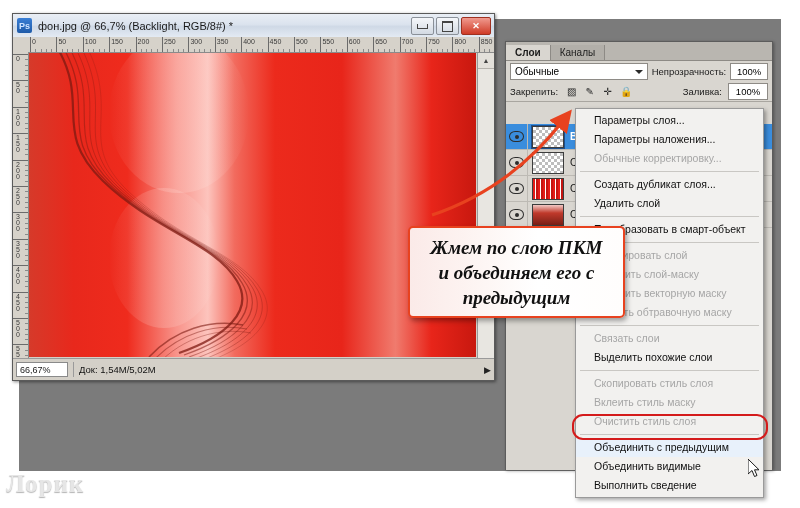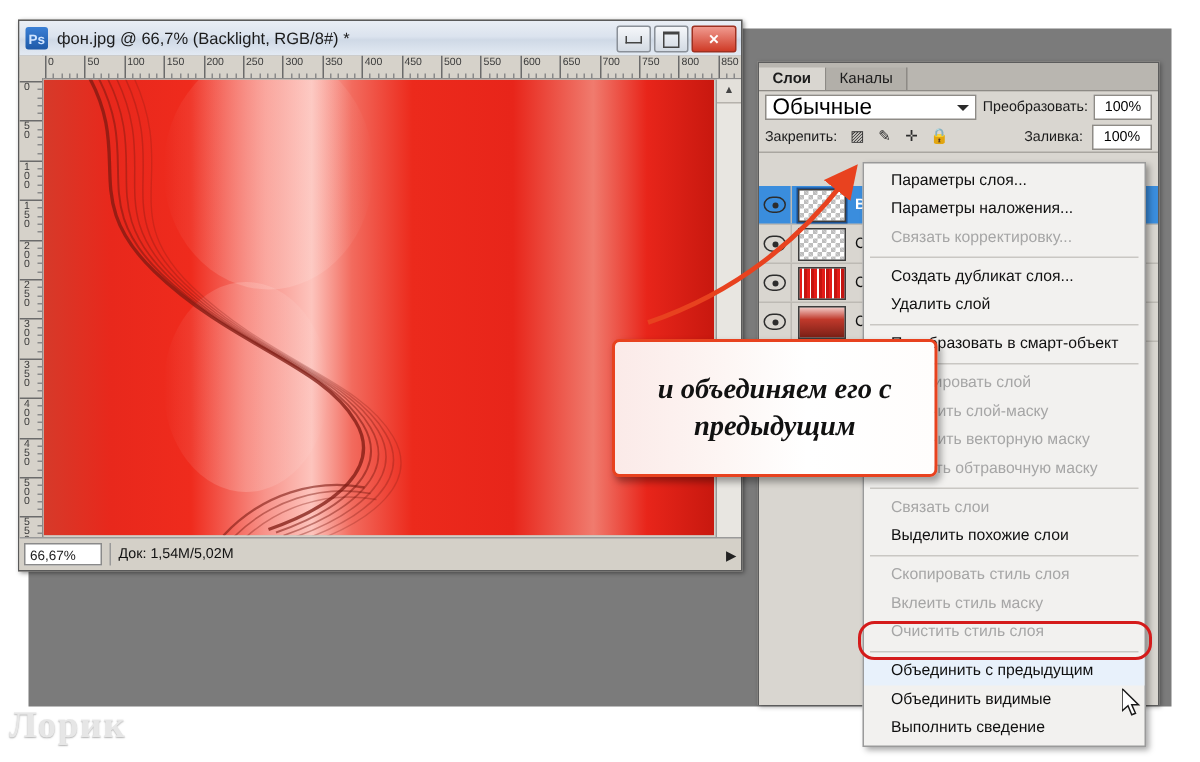--- a/index.html
+++ b/index.html
@@ -122,21 +122,21 @@
     background:#b2afa9;border-right:1px solid #8d8a85;
   }
   .ptab.active{background:#d9d6d0;font-weight:bold;}
   .panel-body{position:relative;height:409px;background:#d9d6d0;}
 
   .row-blend{
     display:flex;align-items:center;height:21px;padding:0 4px;gap:4px;
   }
   .blend-select{
     width:146px;height:17px;background:#fff;border:1px solid #8e8b86;
-    font-size:15px;display:flex;align-items:center;padding-left:4px;
+    font-size:10px;display:flex;align-items:center;padding-left:4px;
     box-sizing:border-box;position:relative;
   }
   .blend-select .caret{
     position:absolute;right:4px;top:6px;
     width:0;height:0;border-left:4px solid transparent;border-right:4px solid transparent;
     border-top:4px solid #2a2a2a;
   }
   .lbl-small{font-size:9.5px;color:#1a1a1a;white-space:nowrap;}
   .num-box{
     width:38px;height:15px;background:#fff;border:1px solid #8e8b86;
@@ -507,21 +507,21 @@
         <div class="ptab">Каналы</div>
       </div>
 
     <div class="panel-body">
 
       <div class="row-blend">
         <div class="blend-select">
           <span>Обычные</span>
           <span class="caret"></span>
         </div>
-        <div class="lbl-small">Преобразовать:</div>
+        <div class="lbl-small">Непрозрачность:</div>
         <div class="num-box">100%</div>
       </div>
 
       <div class="row-lock">
         <div class="lbl-small">Закрепить:</div>
         <div class="lockicons">
           <div class="lock-ic">▨</div>
           <div class="lock-ic">✎</div>
           <div class="lock-ic">✛</div>
           <div class="lock-ic">🔒</div>
@@ -559,21 +559,21 @@
             <div class="thumb stripes-dark"></div>
             <div class="layer-name">Слой 0</div>
           </div>
         </div>
     </div>
   </div>
 
   <div class="ctx-menu" id="ctxMenu">
       <div class="ctx-item">Параметры слоя...</div>
       <div class="ctx-item">Параметры наложения...</div>
-      <div class="ctx-item disabled">Связать корректировку...</div>
+      <div class="ctx-item disabled">Обычные корректировку...</div>
       <div class="ctx-sep"></div>
       <div class="ctx-item">Создать дубликат слоя...</div>
       <div class="ctx-item">Удалить слой</div>
       <div class="ctx-sep"></div>
       <div class="ctx-item">Преобразовать в смарт-объект</div>
       <div class="ctx-sep"></div>
       <div class="ctx-item disabled">Растрировать слой</div>
       <div class="ctx-item disabled">Включить слой-маску</div>
       <div class="ctx-item disabled">Включить векторную маску</div>
       <div class="ctx-item disabled">Создать обтравочную маску</div>
@@ -585,20 +585,21 @@
       <div class="ctx-item disabled">Вклеить стиль маску</div>
       <div class="ctx-item disabled">Очистить стиль слоя</div>
       <div class="ctx-sep"></div>
       <div class="ctx-item hl">Объединить с предыдущим</div>
       <div class="ctx-item">Объединить видимые</div>
       <div class="ctx-item">Выполнить сведение</div>
     </div>
   <div class="merge-ellipse"></div>
 
   <div class="callout">
+    <div class="callout-line">Жмем по слою ПКМ</div>
     <div class="callout-line">и объединяем его с</div>
     <div class="callout-line">предыдущим</div>
   </div>
 
   <svg class="arrow-svg">
     <defs>
       <marker id="ah" markerWidth="7" markerHeight="7" refX="2" refY="3.5" orient="auto">
         <polygon points="0,0 7,3.5 0,7" fill="#e8421f"></polygon>
       </marker>
     </defs>

